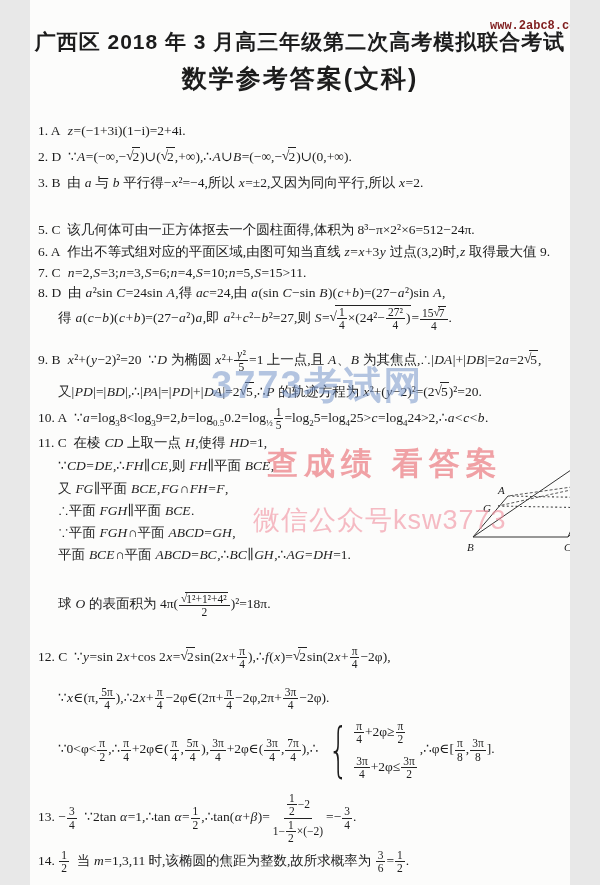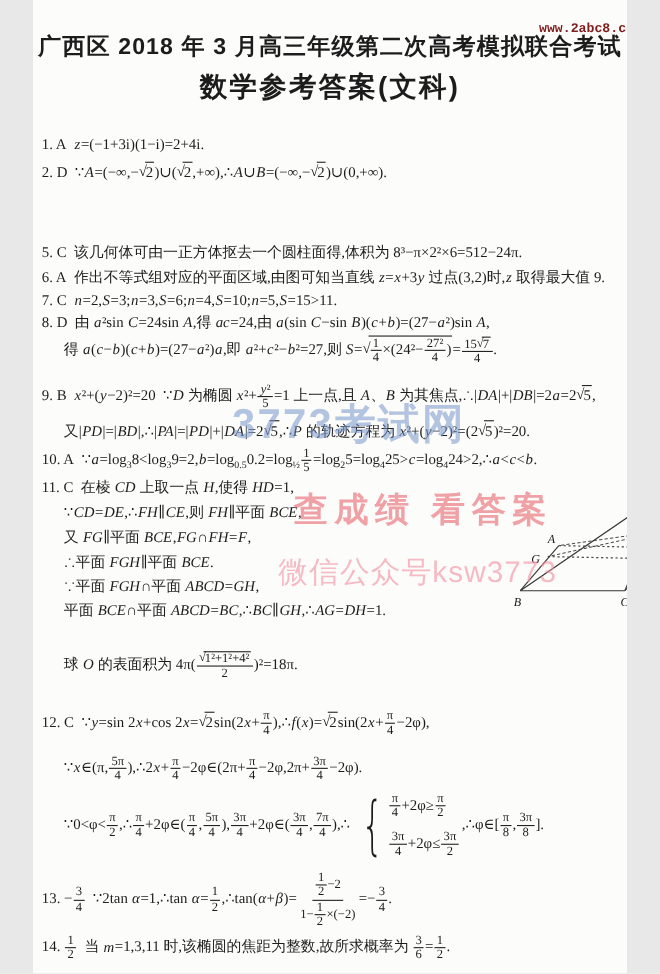--- a/index.html
+++ b/index.html
@@ -51,20 +51,21 @@
 </head>
 <body>
 
 <div class="page">
 
   <div class="title1">广西区 2018 年 3 月高三年级第二次高考模拟联合考试</div>
   <div class="title2">数学参考答案(文科)</div>
 
   <div class="aline" style="left:8px;top:122px">1. A&nbsp;&nbsp;<i>z</i>=(−1+3i)(1−i)=2+4i.</div>
   <div class="aline" style="left:8px;top:147px">2. D&nbsp;&nbsp;∵<i>A</i>=(−∞,−<span class="rt">√</span><span class="ov">2</span>)∪(<span class="rt">√</span><span class="ov">2</span>,+∞),∴<i>A</i>∪<i>B</i>=(−∞,−<span class="rt">√</span><span class="ov">2</span>)∪(0,+∞).</div>
+  <div class="aline" style="left:8px;top:174px">3. B&nbsp;&nbsp;由 <i>a</i> 与 <i>b</i> 平行得−<i>x</i>²=−4,所以 <i>x</i>=±2,又因为同向平行,所以 <i>x</i>=2.</div>
   <div class="aline" style="left:8px;top:221px">5. C&nbsp;&nbsp;该几何体可由一正方体抠去一个圆柱面得,体积为 8³−π×2²×6=512−24π.</div>
   <div class="aline" style="left:8px;top:243px">6. A&nbsp;&nbsp;作出不等式组对应的平面区域,由图可知当直线 <i>z</i>=<i>x</i>+3<i>y</i> 过点(3,2)时,<i>z</i> 取得最大值 9.</div>
   <div class="aline" style="left:8px;top:264px">7. C&nbsp;&nbsp;<i>n</i>=2,<i>S</i>=3;<i>n</i>=3,<i>S</i>=6;<i>n</i>=4,<i>S</i>=10;<i>n</i>=5,<i>S</i>=15&gt;11.</div>
   <div class="aline" style="left:8px;top:284px">8. D&nbsp;&nbsp;由 <i>a</i>²sin <i>C</i>=24sin <i>A</i>,得 <i>ac</i>=24,由 <i>a</i>(sin <i>C</i>−sin <i>B</i>)(<i>c</i>+<i>b</i>)=(27−<i>a</i>²)sin <i>A</i>,</div>
   <div class="aline" style="left:28px;top:305px">得 <i>a</i>(<i>c</i>−<i>b</i>)(<i>c</i>+<i>b</i>)=(27−<i>a</i>²)<i>a</i>,即 <i>a</i>²+<i>c</i>²−<i>b</i>²=27,则 <i>S</i>=<span class="rt">√</span><span class="ov"><span class="fr">
           <span class="n">1</span>
           <span class="d">4</span>
         </span>×(24²−<span class="fr">
           <span class="n">27²</span>
           <span class="d">4</span>

